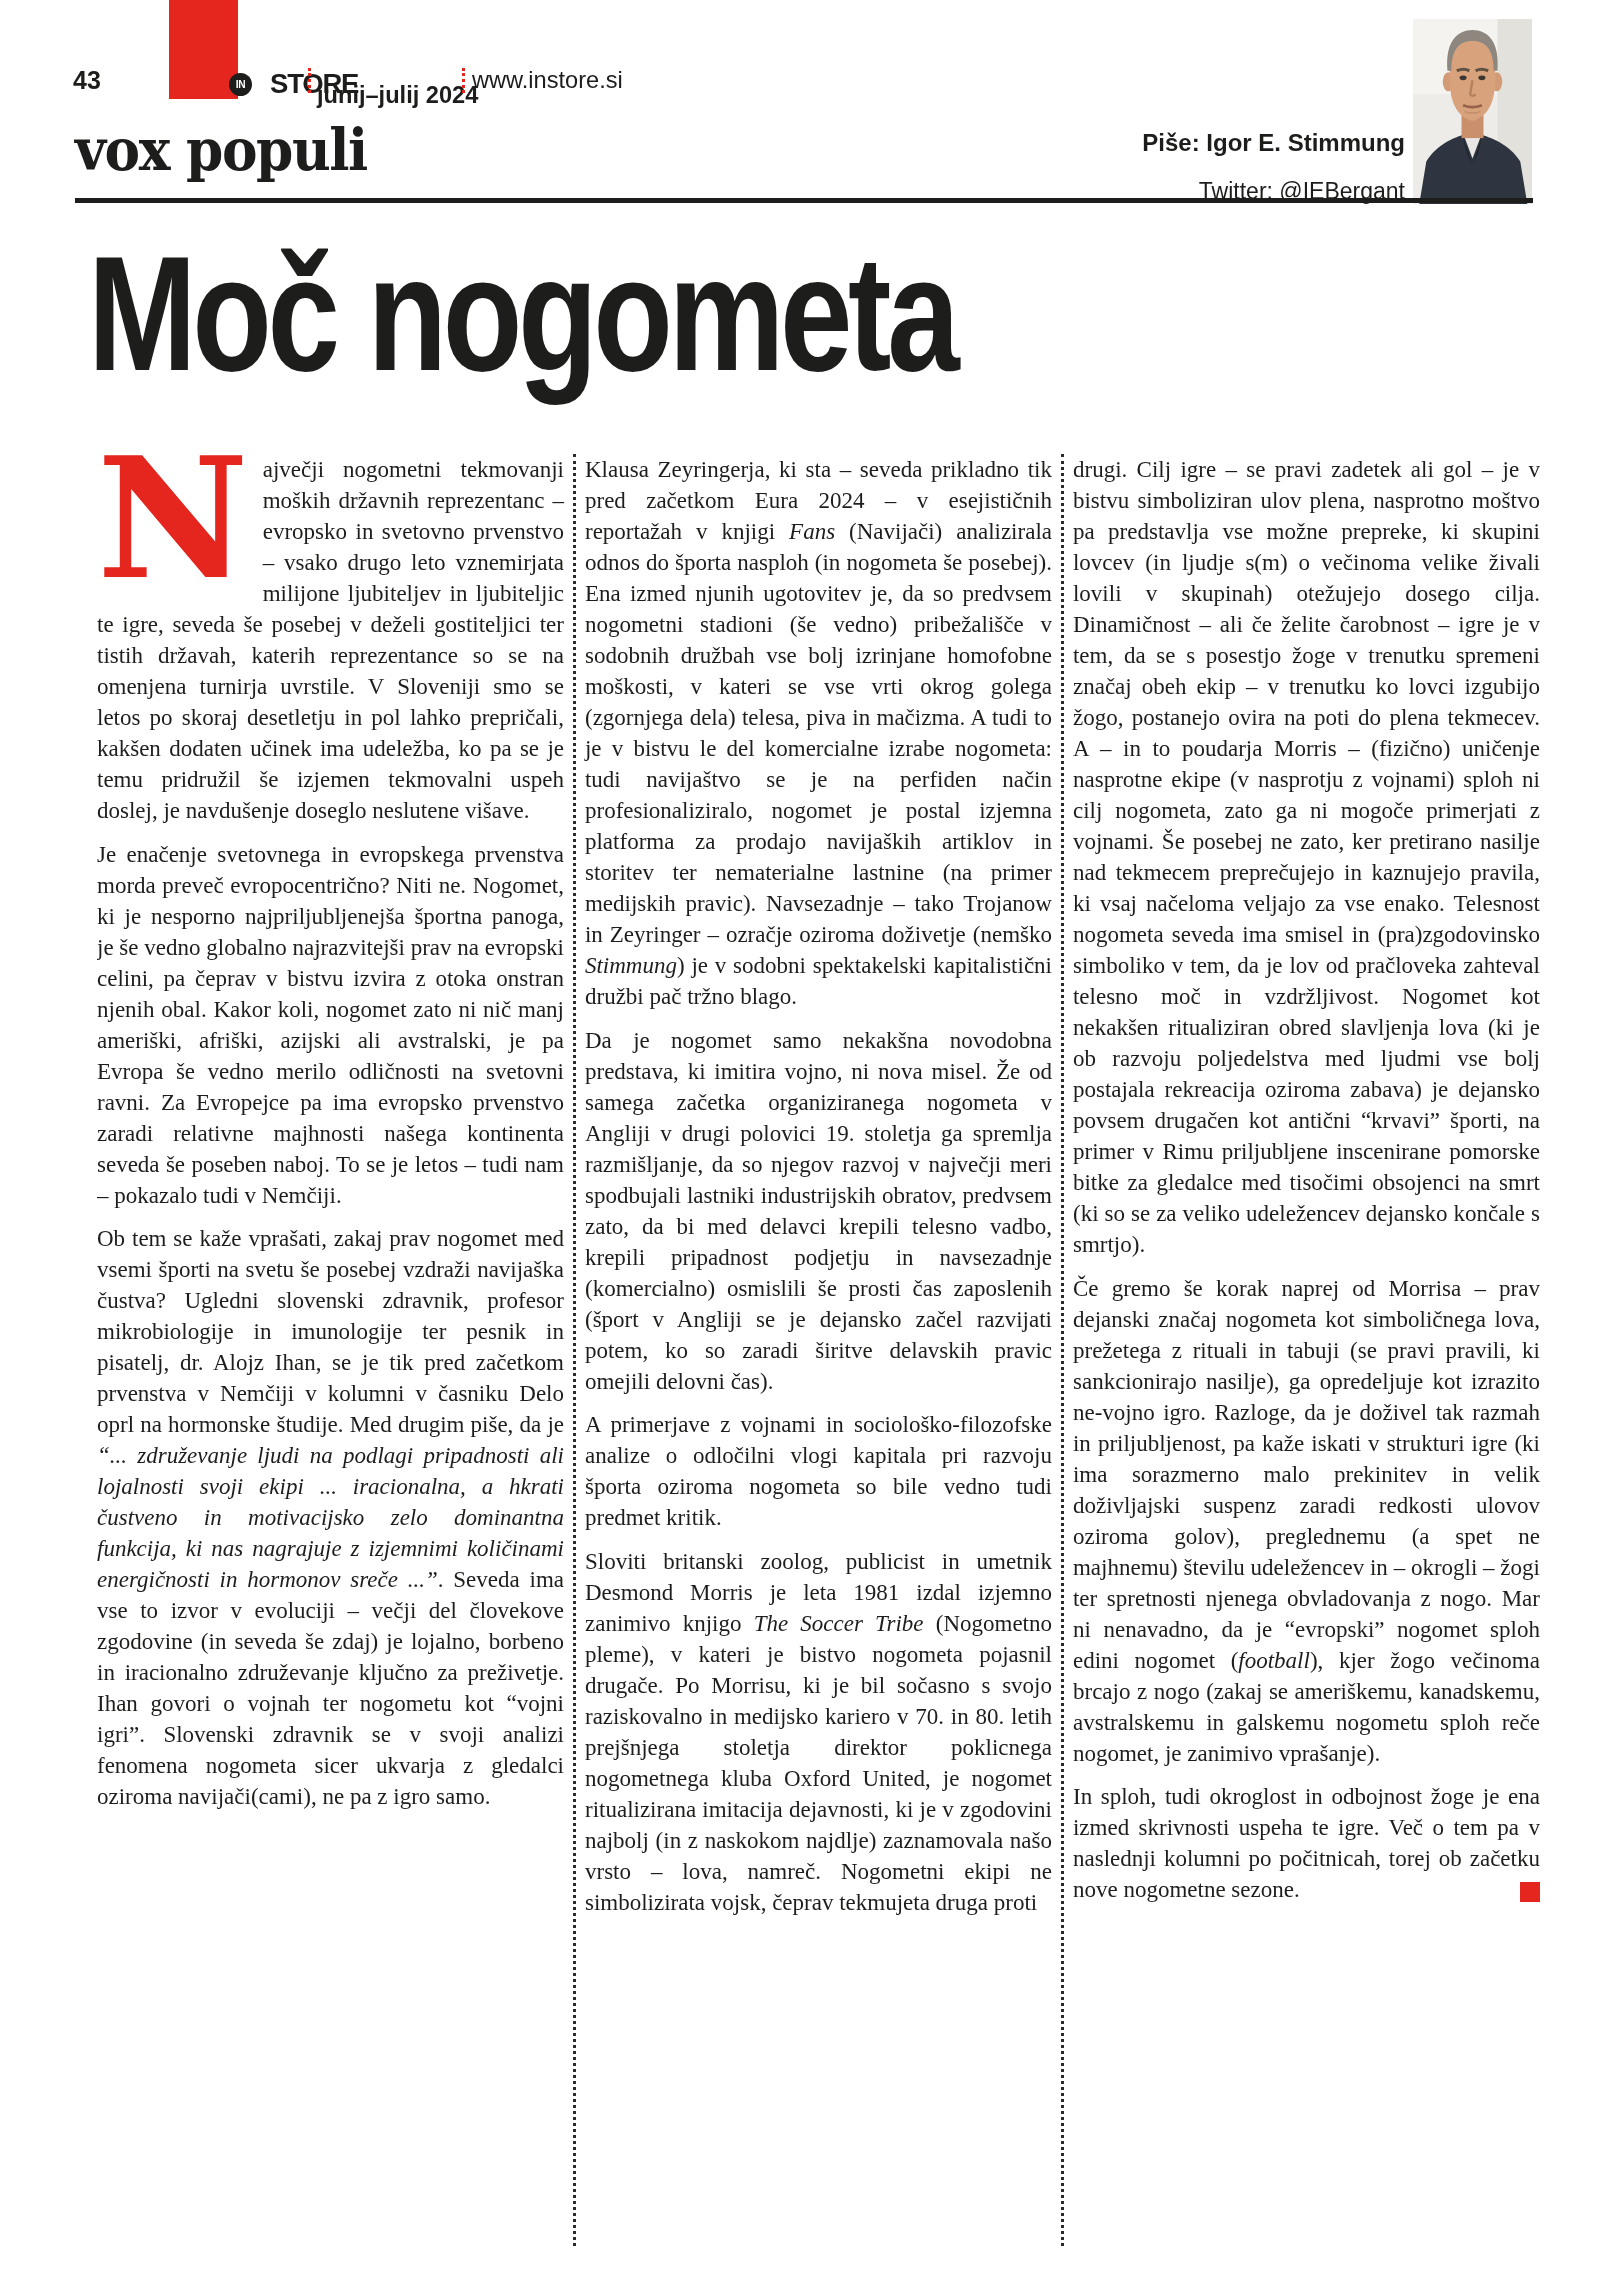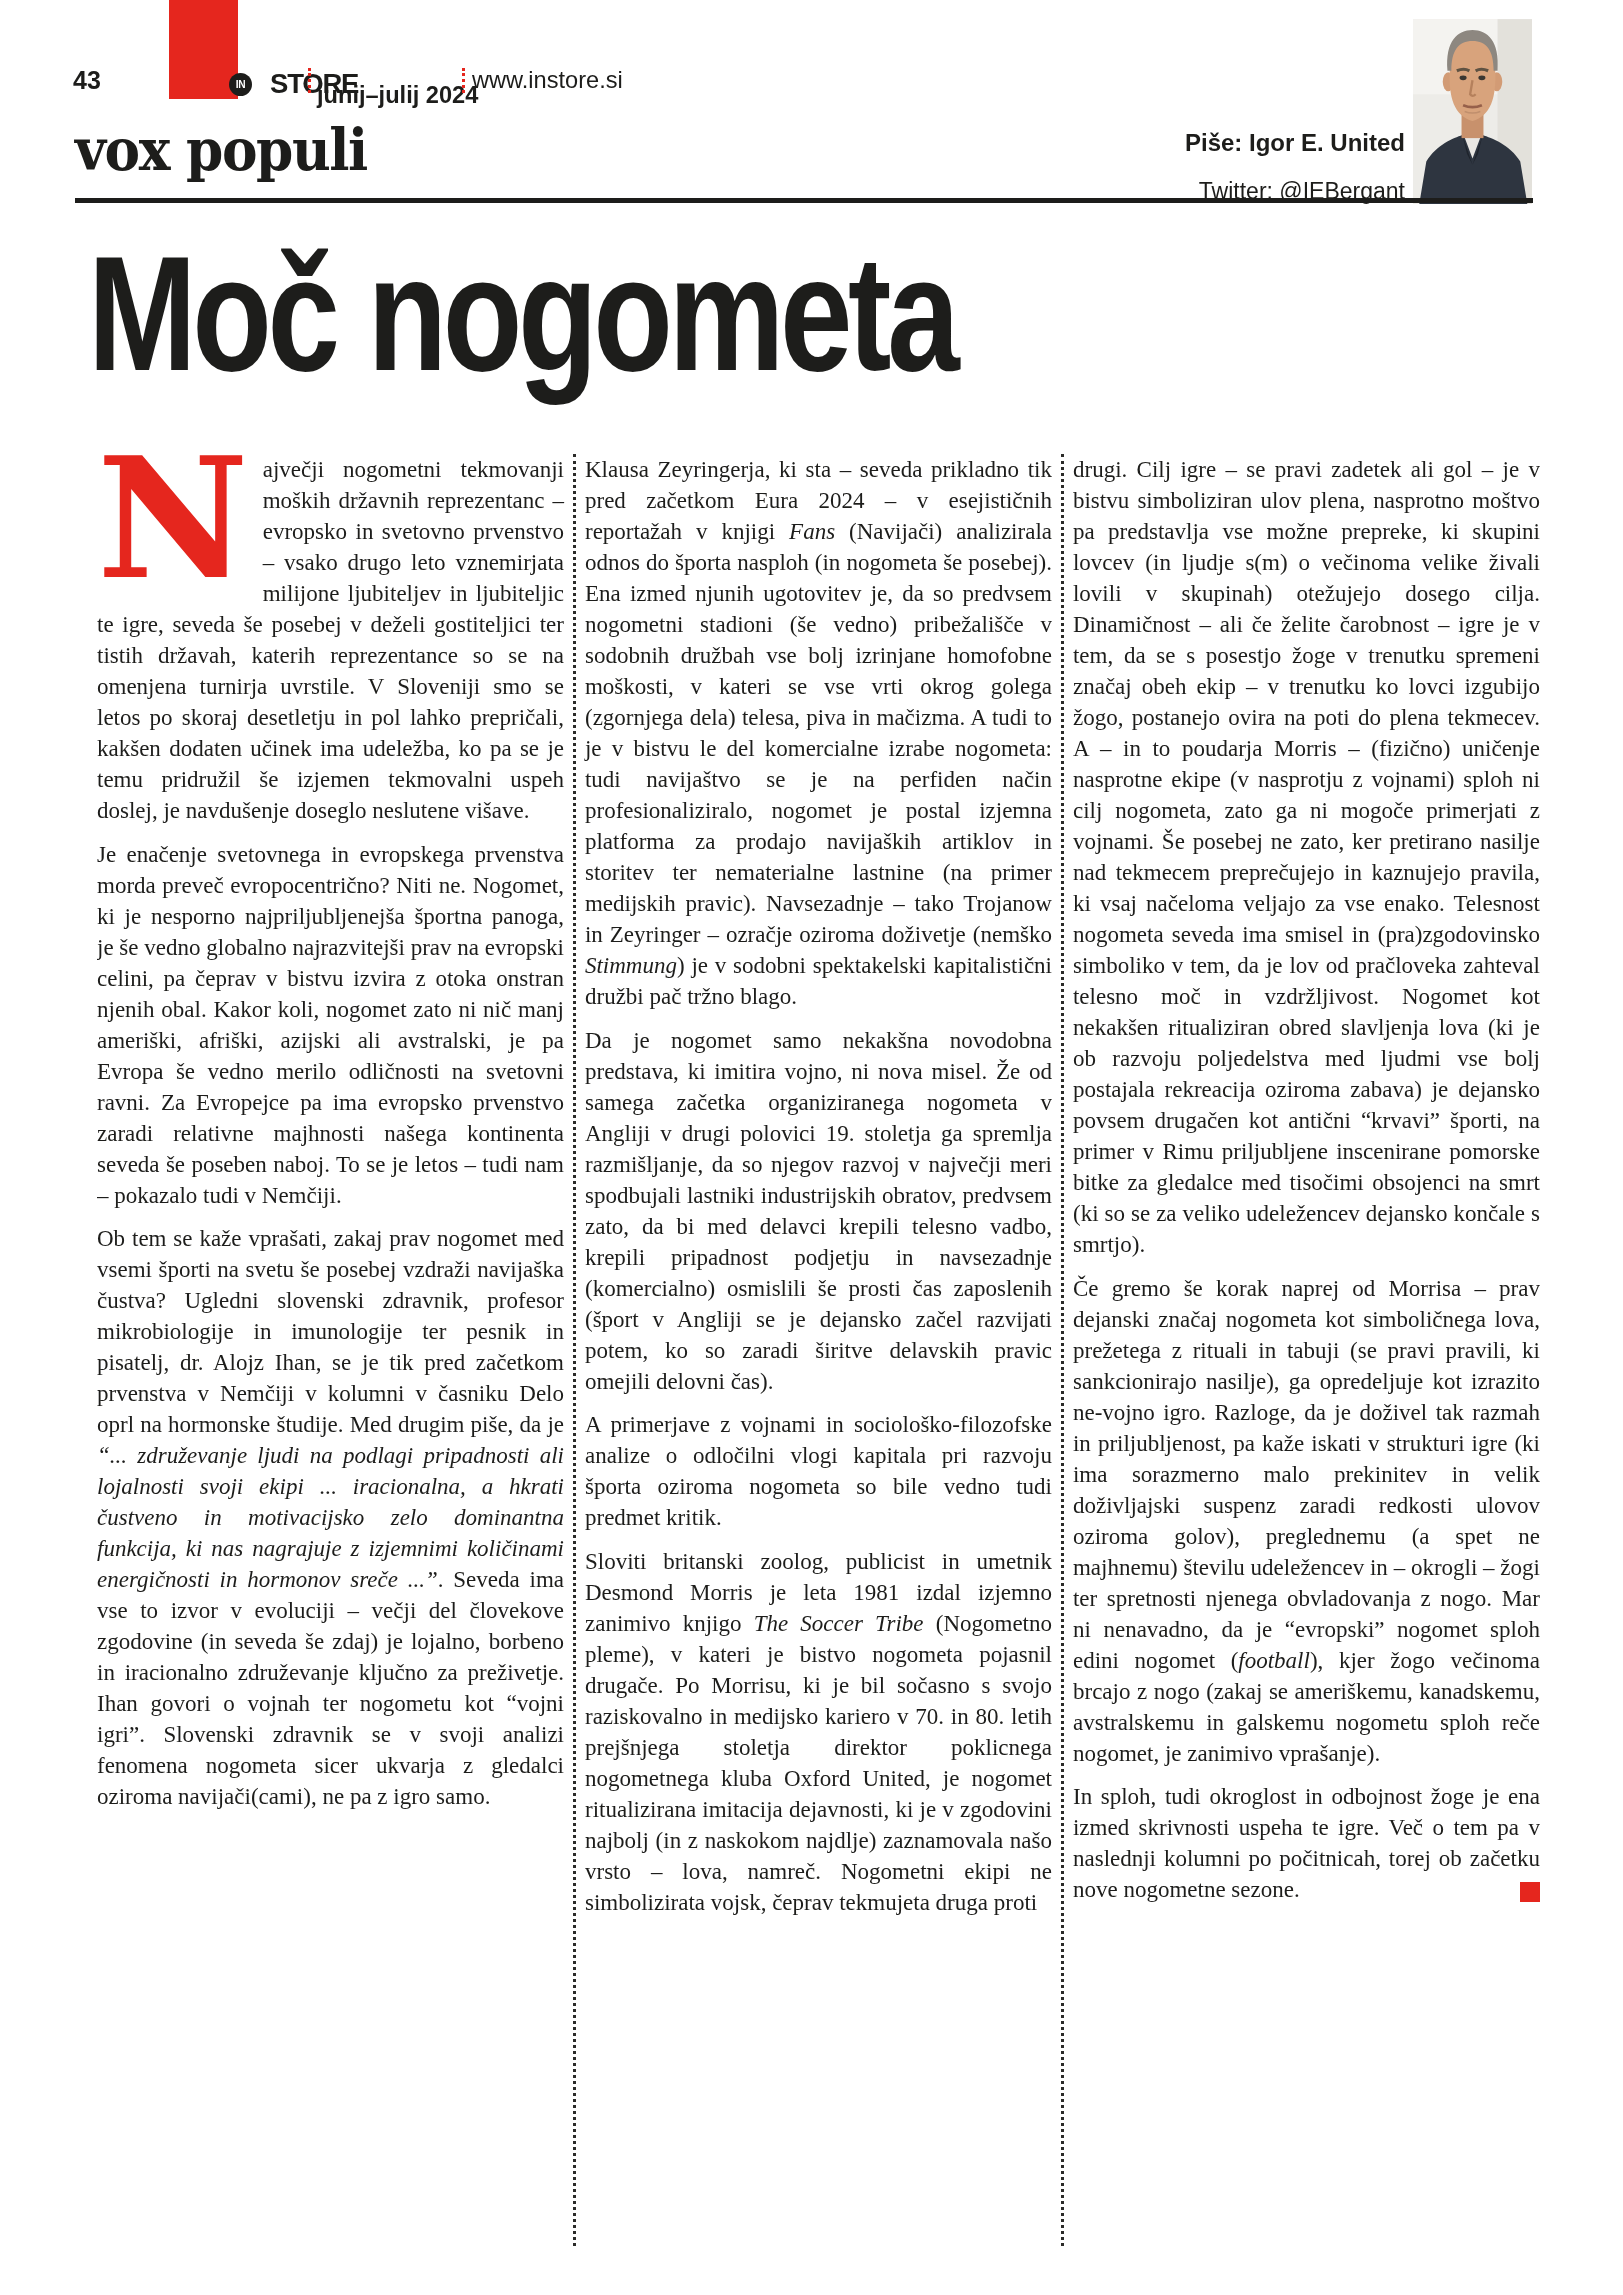--- a/index.html
+++ b/index.html
@@ -61,21 +61,21 @@
   <span class="logo-store">STORE</span>
 </div>
 <div class="abs hsep s1"></div>
 <div class="abs issue">junij–julij 2024</div>
 <div class="abs hsep s2"></div>
 <div class="abs website">www.instore.si</div>
 
 <div class="abs section">vox populi</div>
 
 <div class="abs byline">
-  <div class="byline-author">Piše: Igor E. United</div>
+  <div class="byline-author">Piše: Igor E. Stimmung</div>
   <div class="byline-twitter">Twitter: @IEBergant</div>
 </div>
 
 <div class="abs portrait">
   <svg width="119" height="185" viewBox="0 0 152 236">
     <rect width="152" height="236" fill="#edece8"></rect>
     <rect width="152" height="96" fill="#f4f3f0"></rect>
     <rect x="108" y="0" width="44" height="236" fill="#e3e1db"></rect>
 
     <path d="M8,236 L17,182 C30,160 52,152 63,148 L89,148 C100,152 124,160 137,182 L146,236 Z" fill="#2e3540"></path>

